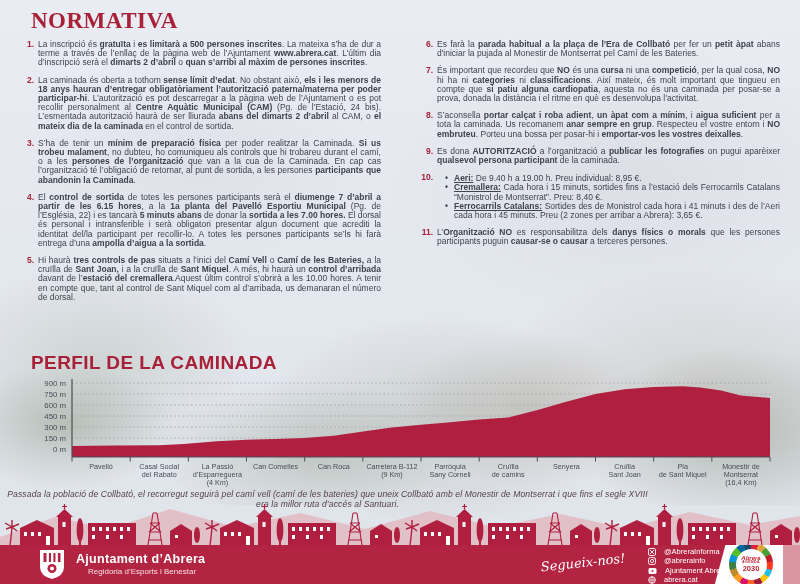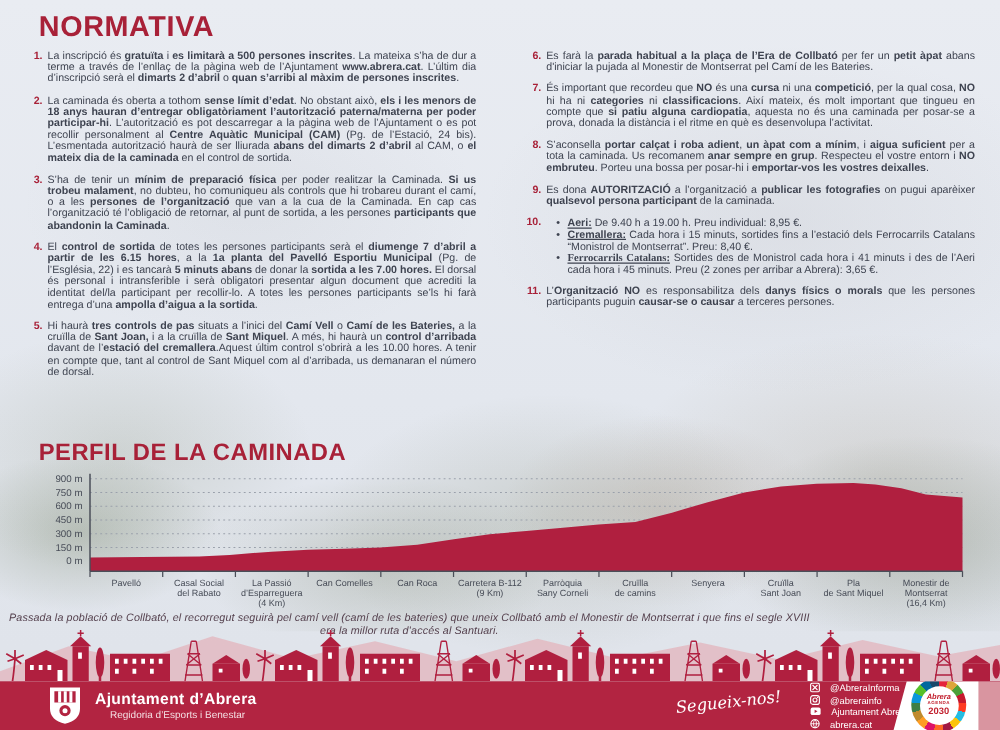--- a/index.html
+++ b/index.html
@@ -41,42 +41,42 @@
     font-size:8.6px;font-style:italic;color:#55414e;letter-spacing:.1px;}
   .skyline{position:absolute;left:0;top:501px;width:800px;height:44px;}
   .footer{position:absolute;left:0;top:545px;width:800px;height:39px;}
   .footer .bg{position:absolute;inset:0;}
   .crest{position:absolute;left:37px;top:4px;}
   .orgname{position:absolute;left:76px;top:7px;font-size:12.5px;font-weight:bold;color:#fff;letter-spacing:.3px;}
   .orgdept{position:absolute;left:76px;top:22px;font-size:8px;color:rgba(255,255,255,.85);padding-left:12px;}
   .follow{position:absolute;left:528px;top:10px;width:110px;text-align:center;color:#fff;
     font-family:"DejaVu Serif",serif;font-style:italic;font-size:13px;transform:rotate(-6deg);}
   .social{position:absolute;left:648px;top:1px;}
-  .social .row{display:flex;align-items:flex-start;height:9.5px;margin-bottom:0;}
+  .social .row{display:flex;align-items:flex-end;height:9.5px;margin-bottom:0;}
   .social .row svg{margin-right:4px;}
   .social .row span{color:#fff;font-size:7.5px;line-height:9px;white-space:nowrap;}
   .panel-pink{position:absolute;right:0;top:0;width:78px;height:39px;
     clip-path:polygon(22% 0,100% 0,100% 100%,4% 100%);}
   .panel-white{position:absolute;right:17px;top:0;width:72px;height:48px;background:#fff;
     clip-path:polygon(20% 0,100% 0,100% 100%,2% 100%);}
   .wheel{position:absolute;right:10px;top:-3px;width:44px;height:44px;border-radius:50%;
     display:flex;align-items:center;justify-content:center;}
   .wheel-inner{width:31px;height:31px;border-radius:50%;background:#fff;
     display:flex;flex-direction:column;align-items:center;justify-content:center;line-height:1;}
   .wheel-inner .l1{font-size:6px;font-style:italic;font-weight:bold;}
   .wheel-inner .l2{font-size:3.6px;font-weight:bold;letter-spacing:.4px;}
   .wheel-inner .l3{font-size:7.5px;font-weight:800;}
 </style>
 </head>
 <body>
 
 <div class="page">
   <div class="photo-band"></div>
 
-  <h1 class="normativa" style="color: rgb(168, 33, 56);">NORMATIVA</h1>
+  <h1 class="normativa" style="color: rgb(168, 33, 56); font-family: Liberation Serif, serif;">NORMATIVA</h1>
 
   <div class="cols">
     <div class="col" id="col-left">
         <div class="item">
           <span class="num" style="color: rgb(168, 33, 56);">1.</span>
           <div class="body">
             <p><span>La inscripció és </span><b>gratuïta</b><span> i </span><b>es limitarà a 500 persones inscrites</b><span>. La mateixa s’ha de dur a terme a través de l’enllaç de la pàgina web de l’Ajuntament </span><b>www.abrera.cat</b><span>. L’últim dia d’inscripció serà el </span><b>dimarts 2 d’abril</b><span> o </span><b>quan s’arribi al màxim de persones inscrites</b><span>.</span></p>
           </div>
         </div>
         <div class="item">
@@ -136,21 +136,21 @@
               <div class="bullet">
                 <span class="bmark">•</span>
                 <p><b style="text-decoration: underline; margin-top: 33px;">Aeri:</b><span> De 9.40 h a 19.00 h. Preu individual: 8,95 €.</span></p>
               </div>
               <div class="bullet">
                 <span class="bmark">•</span>
                 <p><b style="text-decoration: underline;">Cremallera:</b><span> Cada hora i 15 minuts, sortides fins a l’estació dels Ferrocarrils Catalans “Monistrol de Montserrat”. Preu: 8,40 €.</span></p>
               </div>
               <div class="bullet">
                 <span class="bmark">•</span>
-                <p><b style="text-decoration: underline; font-family: Liberation Serif, serif;">Ferrocarrils Catalans:</b><span> Sortides des de Monistrol cada hora i 41 minuts i des de l’Aeri cada hora i 45 minuts. Preu (2 zones per arribar a Abrera): 3,65 €.</span></p>
+                <p><b style="text-decoration: underline;">Ferrocarrils Catalans:</b><span> Sortides des de Monistrol cada hora i 41 minuts i des de l’Aeri cada hora i 45 minuts. Preu (2 zones per arribar a Abrera): 3,65 €.</span></p>
               </div>
             </div>
           </div>
         </div>
         <div class="item">
           <span class="num" style="color: rgb(168, 33, 56);">11.</span>
           <div class="body">
             <p><span>L’</span><b>Organització NO</b><span> es responsabilitza dels </span><b>danys físics o morals</b><span> que les persones participants puguin </span><b>causar-se o causar</b><span> a terceres persones.</span></p>
           </div>
         </div>

